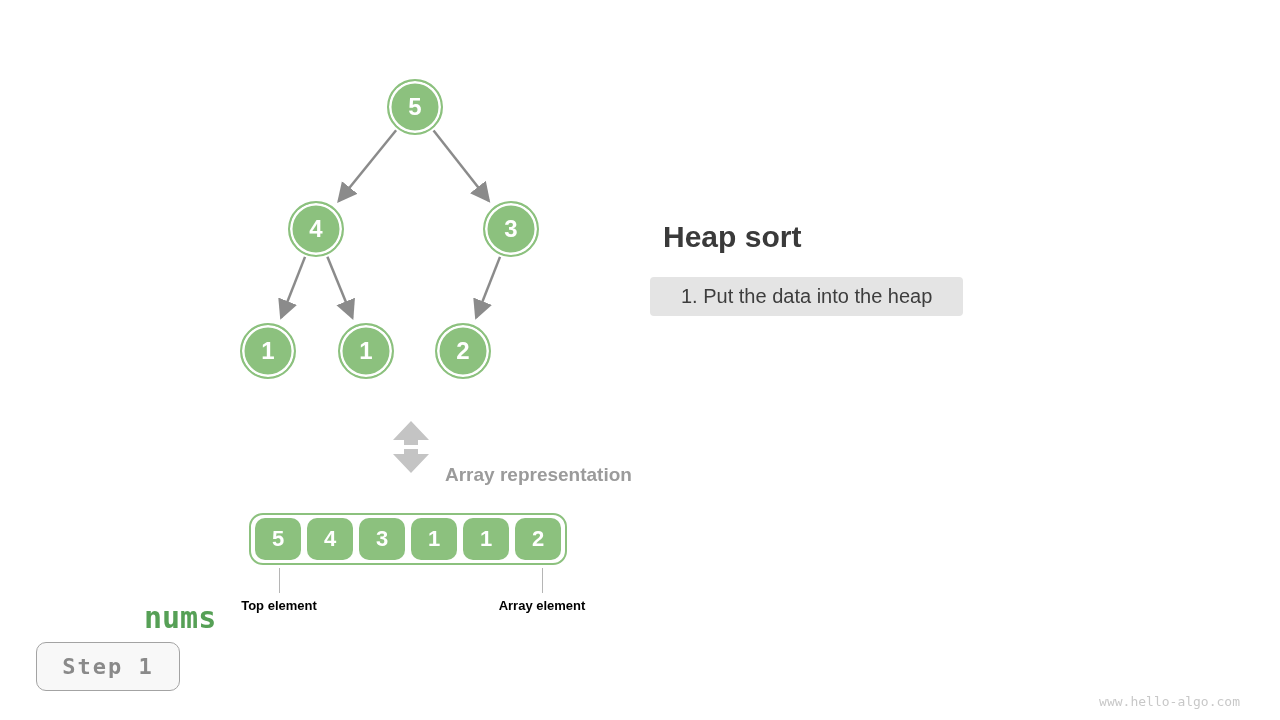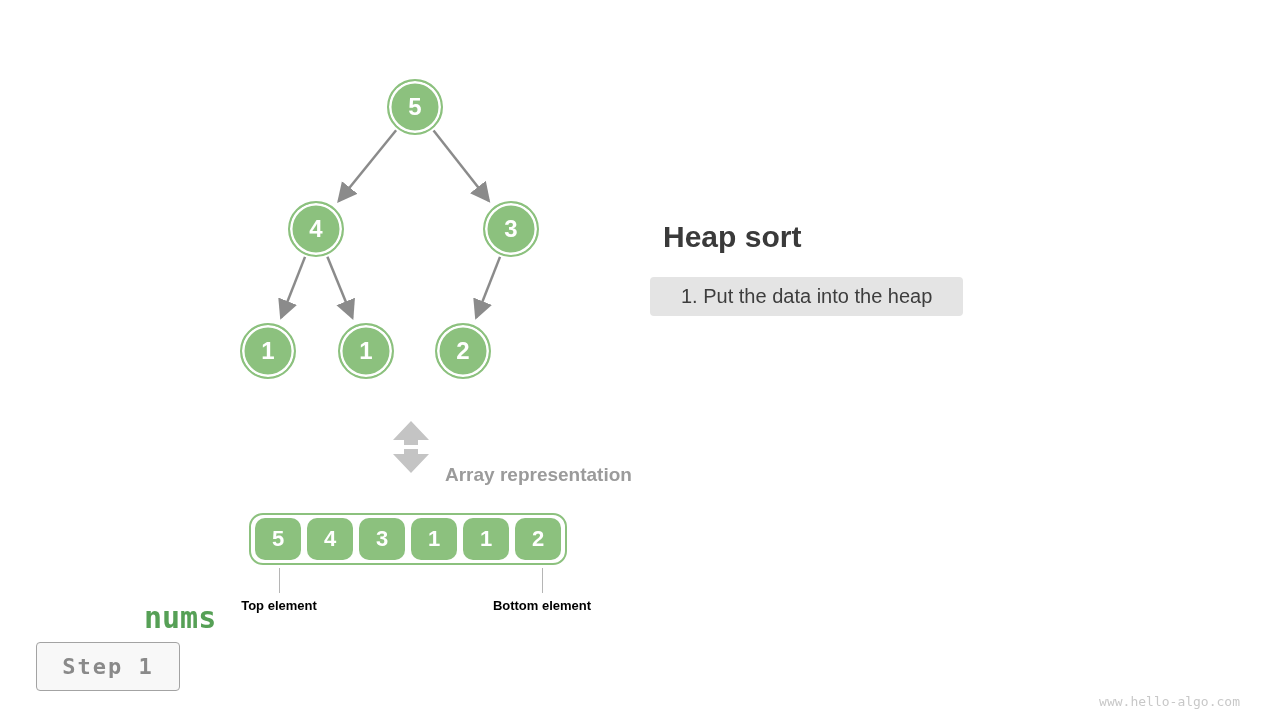--- a/index.html
+++ b/index.html
@@ -120,21 +120,21 @@
   }
   .end-label.top-el    { left: 209px; width: 140px; }
   .end-label.bottom-el { left: 454px; width: 176px; }
 
   
   .step-badge {
     position: absolute;
     left: 36px; top: 642px;
     width: 142px; height: 47px;
     border: 1.5px solid #a3a3a3;
-    border-radius: 4px;
+    border-radius: 10px;
     background: #f8f8f8;
     display: flex;
     align-items: center;
     justify-content: center;
     font-family: "DejaVu Sans Mono", monospace;
     font-weight: bold;
     font-size: 22px;
     color: #8a8a8a;
     letter-spacing: 2px;
   }
@@ -192,19 +192,19 @@
       <div class="array-cell">5</div>
       <div class="array-cell">4</div>
       <div class="array-cell">3</div>
       <div class="array-cell">1</div>
       <div class="array-cell">1</div>
       <div class="array-cell">2</div>
     </div>
   <div class="pointer-line top-line"></div>
   <div class="pointer-line bottom-line"></div>
   <div class="end-label top-el">Top element</div>
-  <div class="end-label bottom-el">Bottom element</div>
+  <div class="end-label bottom-el">Array element</div>
 
   <div class="step-badge">Step 1</div>
 
   <div class="watermark">www.hello-algo.com</div>
 
 </div>
 
 </body></html>

